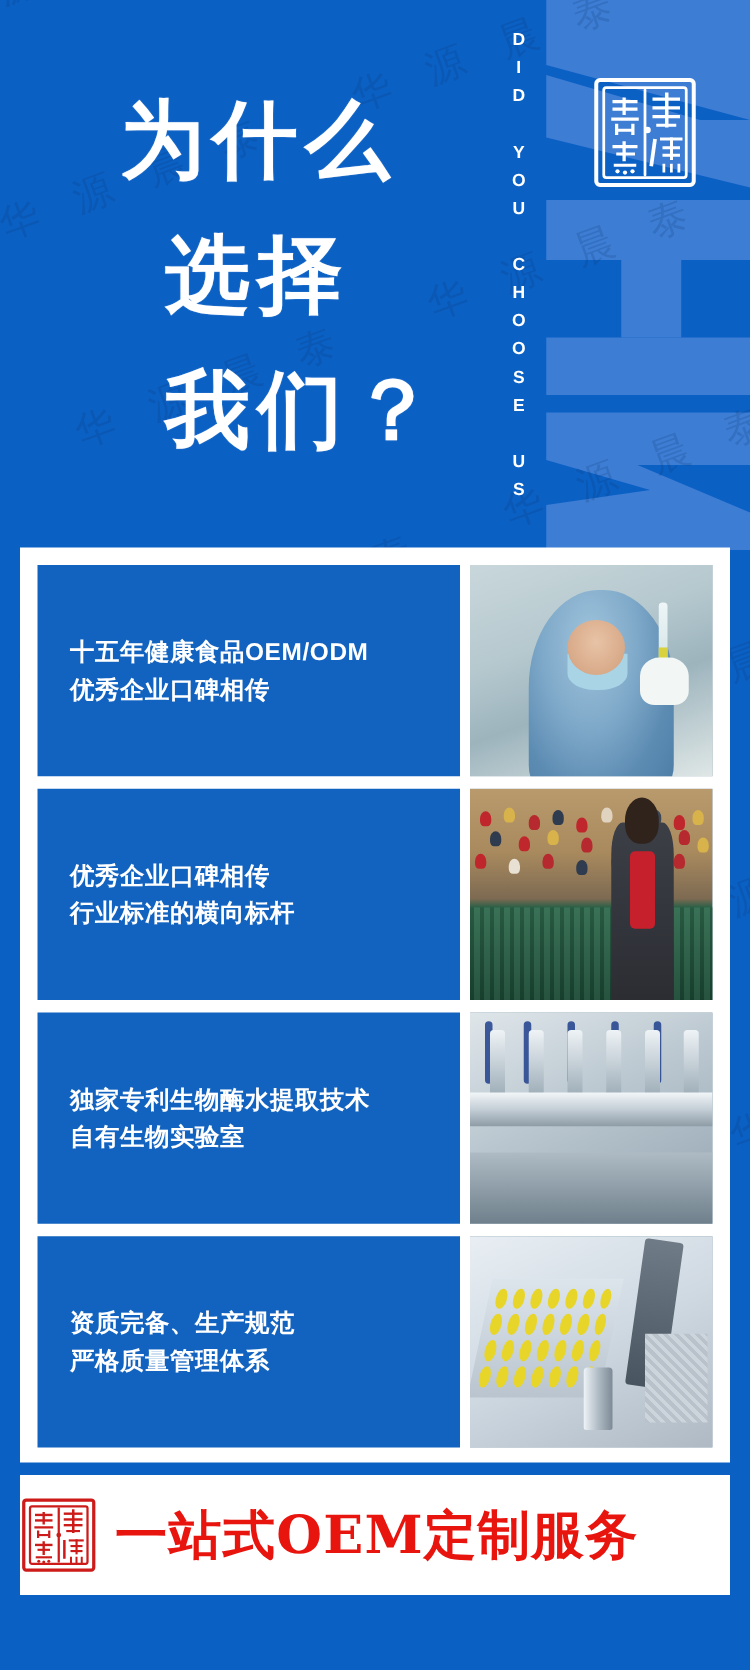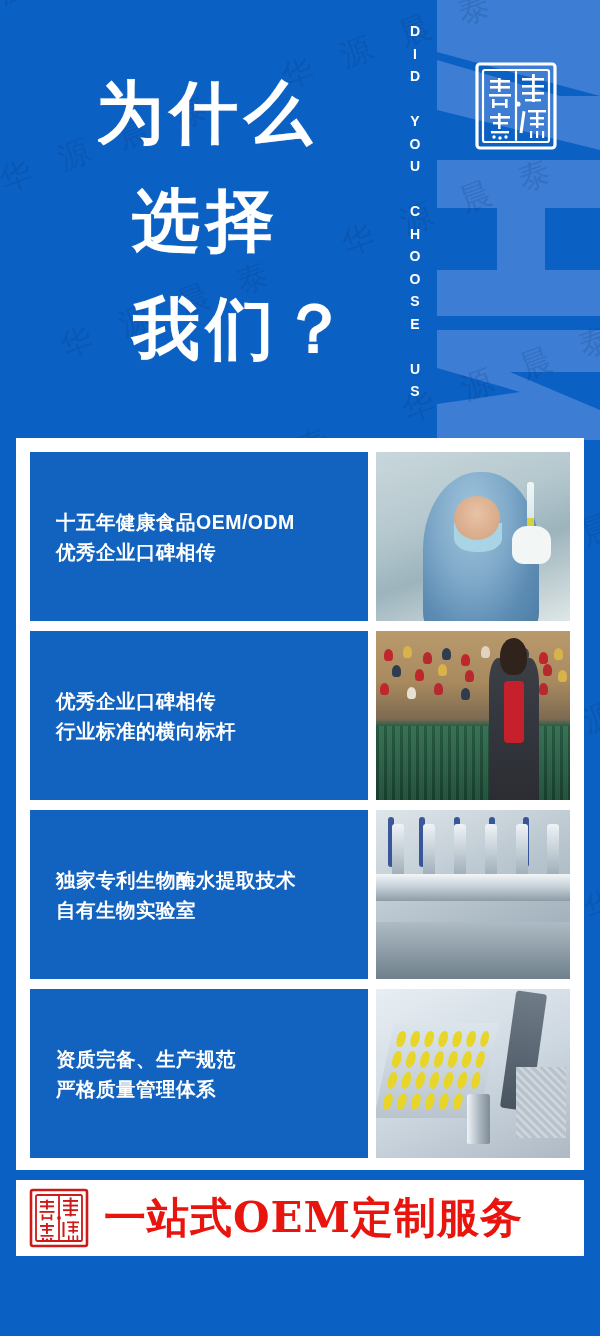--- a/index.html
+++ b/index.html
@@ -222,23 +222,23 @@
     position:absolute; left:47%; bottom:8%; width:12%; height:30%;
     background:linear-gradient(90deg,#eef3f7,#aab6c0 55%,#7e8b96); border-radius:3px 3px 2px 2px;
   }
   .p6 .sheet {
     position:absolute; right:2%; bottom:12%; width:26%; height:42%;
     background:repeating-linear-gradient(45deg,#b9c2cb 0 3px,#cdd5dc 3px 6px);
   }
 
   
   .bottom-banner {
-    position:absolute; left:16px; top:1180px; width:568px; height:76px;
+    position:absolute; left:16px; top:1180px; width:568px; height:96px;
     background:#ffffff; z-index:8;
-    display:flex; align-items:center; padding-left:12px; gap:14px;
+    display:flex; align-items:center; padding-left:0; gap:14px;
   }
   .seal-red { width:62px; height:62px; flex:0 0 62px; }
   .banner-text {
     color:#e8150f; font-size:42px; font-weight:700; letter-spacing:1px;
     white-space:nowrap; line-height:1;
     font-family:"DejaVu Serif","Liberation Serif",serif;
   }
 </style>
 </head>
 <body>

